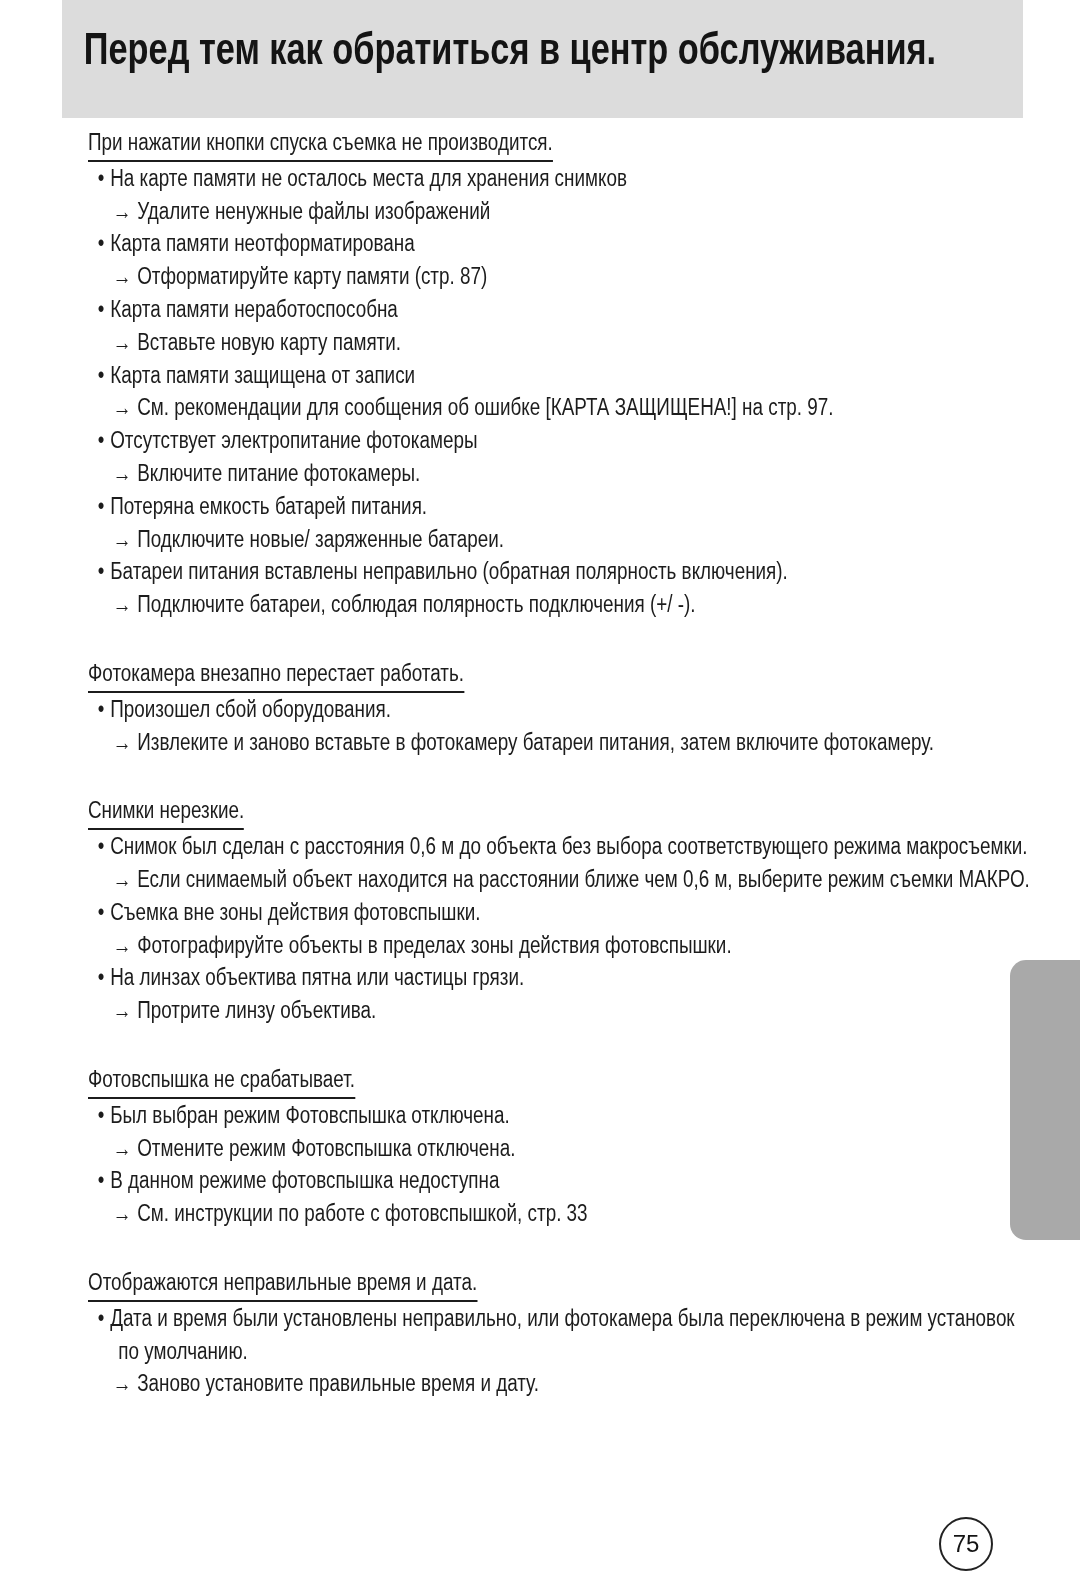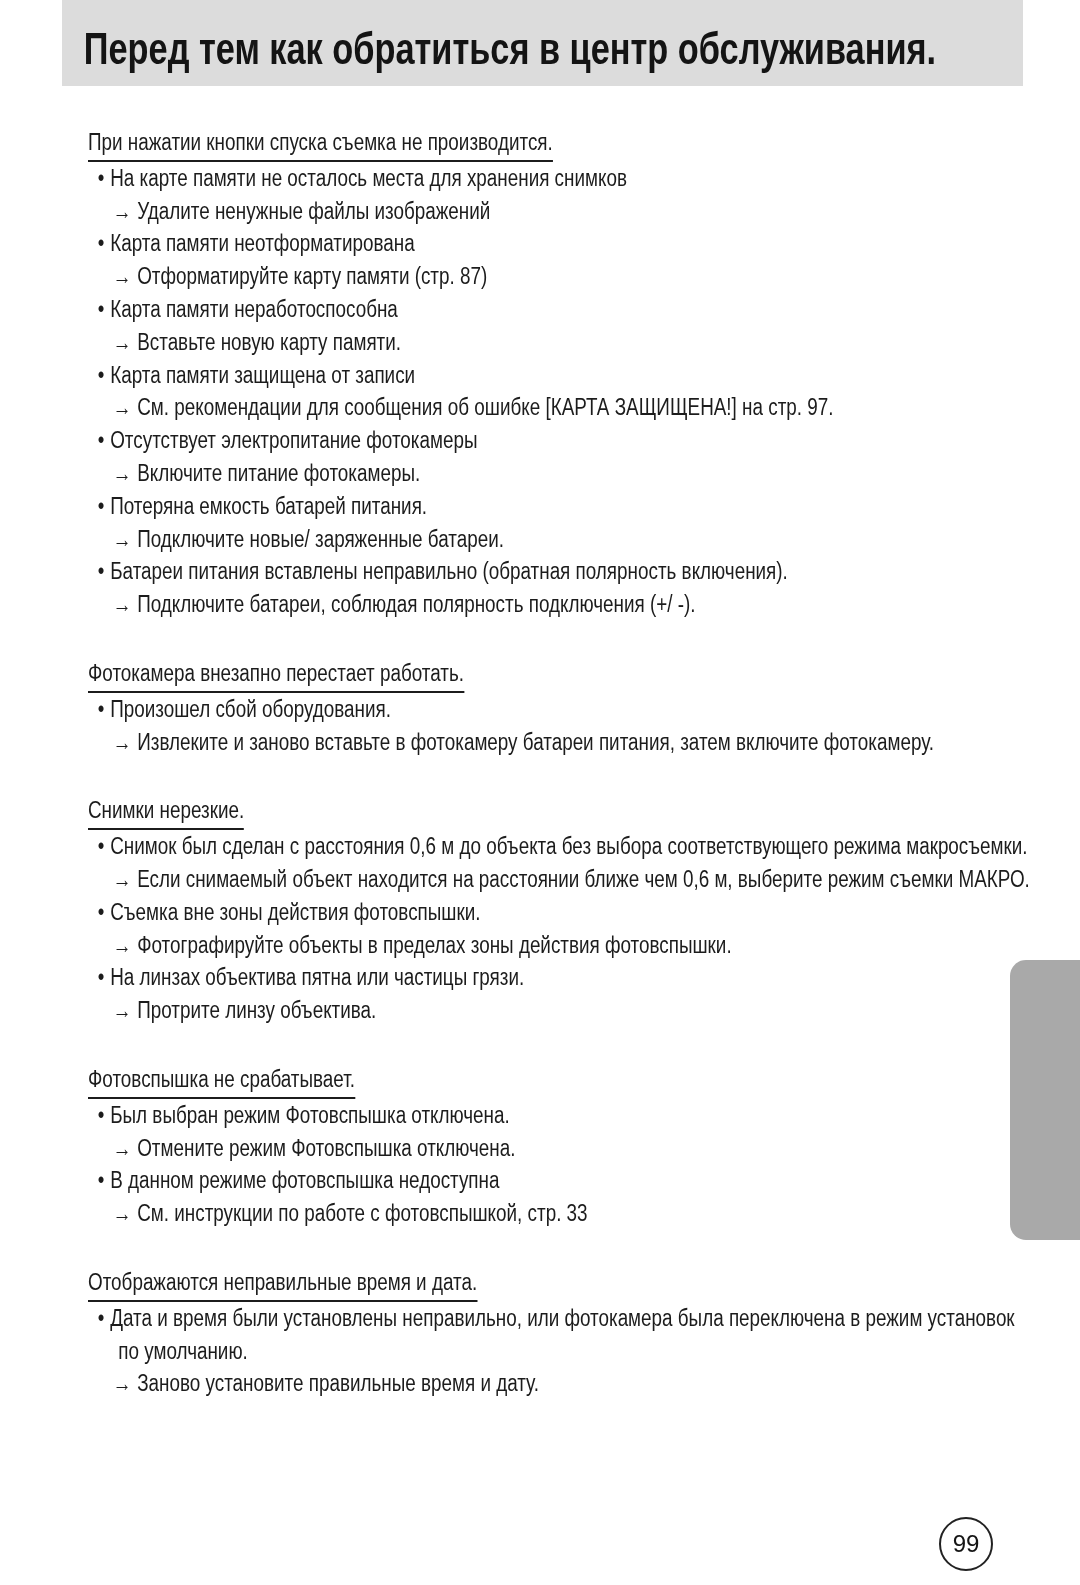--- a/index.html
+++ b/index.html
@@ -12,21 +12,21 @@
     color: #1c1c1c;
     overflow: hidden;
   }
 
   
   .header-band {
     position: absolute;
     left: 62px;
     top: 0;
     width: 961px;
-    height: 86px;
+    height: 118px;
     background: #dcdcdc;
   }
   .page-title {
     font-size: 44px;
     font-weight: bold;
     line-height: 97px;
     white-space: nowrap;
     padding-left: 28px;
     transform: scaleX(0.78);
     transform-origin: 0 50%;
@@ -231,14 +231,14 @@
       <div class="line arrow">
         <span class="marker">→</span>
         <span>Заново установите правильные время и дату.</span>
       </div>
     </section>
   </div>
 
 <div class="side-tab"></div>
 
 <div class="page-badge">
-  <span>99</span>
+  <span>75</span>
 </div>
 
 </body></html>

